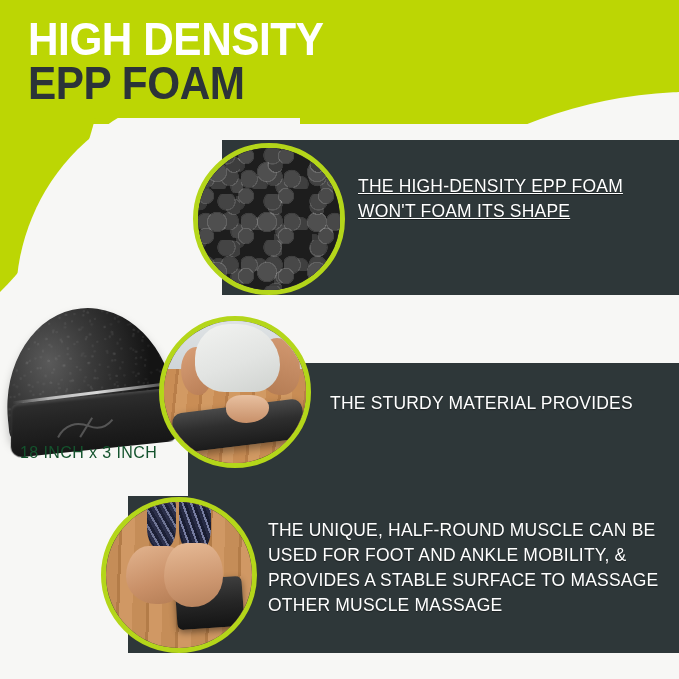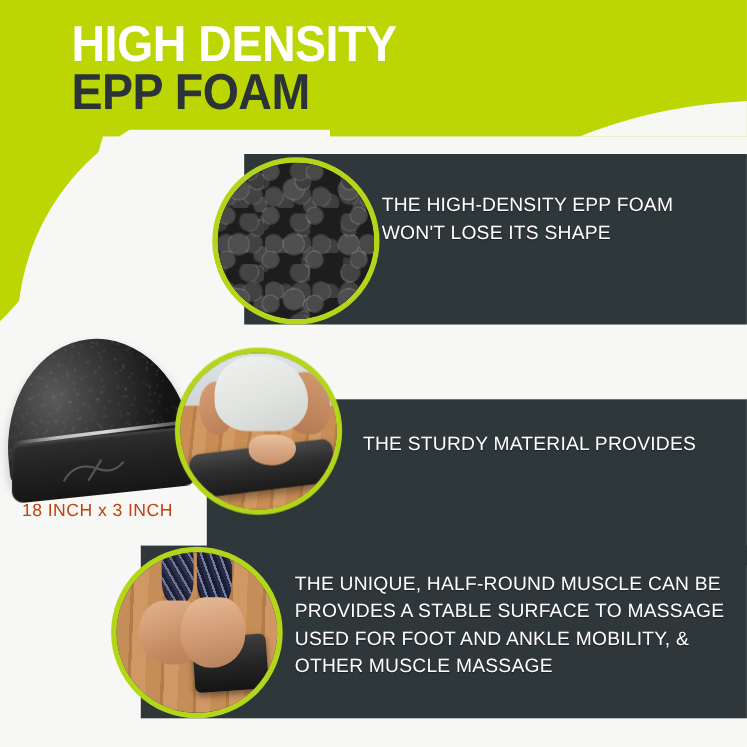--- a/index.html
+++ b/index.html
@@ -36,21 +36,20 @@
     background: #f7f7f5;
     border-radius: 50% 50% 0 0 / 100% 100% 0 0;
     transform: rotate(-3.0deg);
   }
   .header-title {
     position: absolute;
     left: 28px;
     top: 18px;
     z-index: 4;
     line-height: 0.92;
-    margin-left: 37px;
   }
   .title-line1, .title-line2 {
     display: block;
     font-weight: bold;
     letter-spacing: -0.5px;
     font-size: 46px;
     transform: scaleX(0.92);
     transform-origin: left center;
     white-space: nowrap;
   }
@@ -158,24 +157,24 @@
     position: absolute;
     left: 40px;
     top: 108px;
     width: 96px;
     height: 24px;
     opacity: 0.30;
   }
   .dimension-label {
     position: absolute;
     left: 20px;
-    top: 456px;
+    top: 444px;
     font-size: 16px;
     letter-spacing: 0.4px;
-    color: #c2410c;
+    color: #14532d;
     white-space: nowrap;
     z-index: 5;
   }
 
   
   .panel {
     position: absolute;
     background: #2e3739;
     z-index: 2;
   }
@@ -184,21 +183,21 @@
   .panel-3 { left: 128px; top: 496px; width: 551px; height: 157px; }
 
   .panel-text {
     position: absolute;
     color: #ffffff;
     font-size: 17.5px;
     line-height: 1.42;
     letter-spacing: 0.2px;
     text-shadow: 0 1px 1px rgba(0,0,0,0.45);
   }
-  .panel-1 .panel-text { left: 125px; top: 34px; width: 300px; }
+  .panel-1 .panel-text { left: 136px; top: 34px; width: 300px; text-decoration: underline; }
   .panel-2 .panel-text { left: 142px; top: 28px; width: 340px; }
   .panel-3 .panel-text { left: 140px; top: 22px; width: 400px; }
   .panel-text span { display: block; white-space: nowrap; }
 
   
   .circle-photo {
     position: absolute;
     border-radius: 50%;
     border: 5px solid #b4d61a;
     overflow: hidden;
@@ -317,35 +316,35 @@
   </div>
 
   <div class="green-flank">
     <div class="green-flank-fill"></div>
     <div class="green-flank-cut"></div>
   </div>
 
   <div class="panel panel-1">
     <div class="panel-text">
       <span>THE HIGH-DENSITY EPP FOAM</span>
-      <span>WON'T LOSE ITS SHAPE</span>
+      <span>WON'T FOAM ITS SHAPE</span>
     </div>
   </div>
 
   <div class="panel panel-2">
     <div class="panel-text">
       <span>THE STURDY MATERIAL PROVIDES</span>
     </div>
   </div>
 
   <div class="panel panel-3">
     <div class="panel-text">
       <span>THE UNIQUE, HALF-ROUND MUSCLE CAN BE</span>
+      <span>USED FOR FOOT AND ANKLE MOBILITY, &amp;</span>
       <span>PROVIDES A STABLE SURFACE TO MASSAGE</span>
-      <span>USED FOR FOOT AND ANKLE MOBILITY, &amp;</span>
       <span>OTHER MUSCLE MASSAGE</span>
     </div>
   </div>
 
   <div class="circle-photo circle-1">
     <div class="ph foam-macro"></div>
   </div>
 
   <div class="circle-photo circle-2">
     <div class="ph scene-plank">

